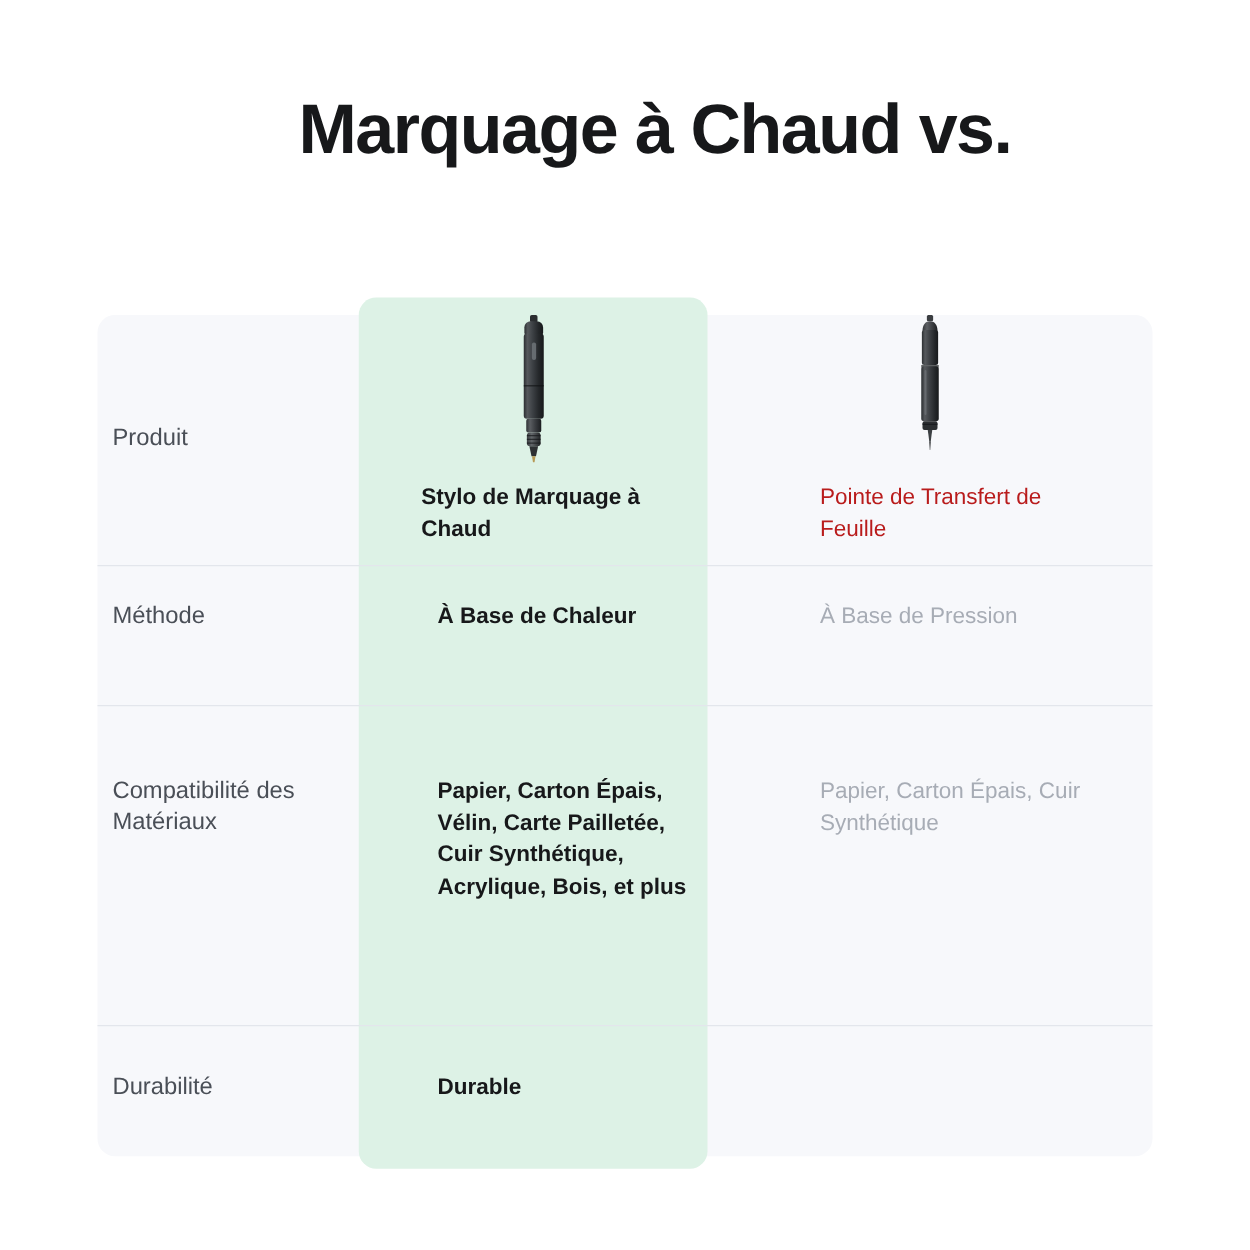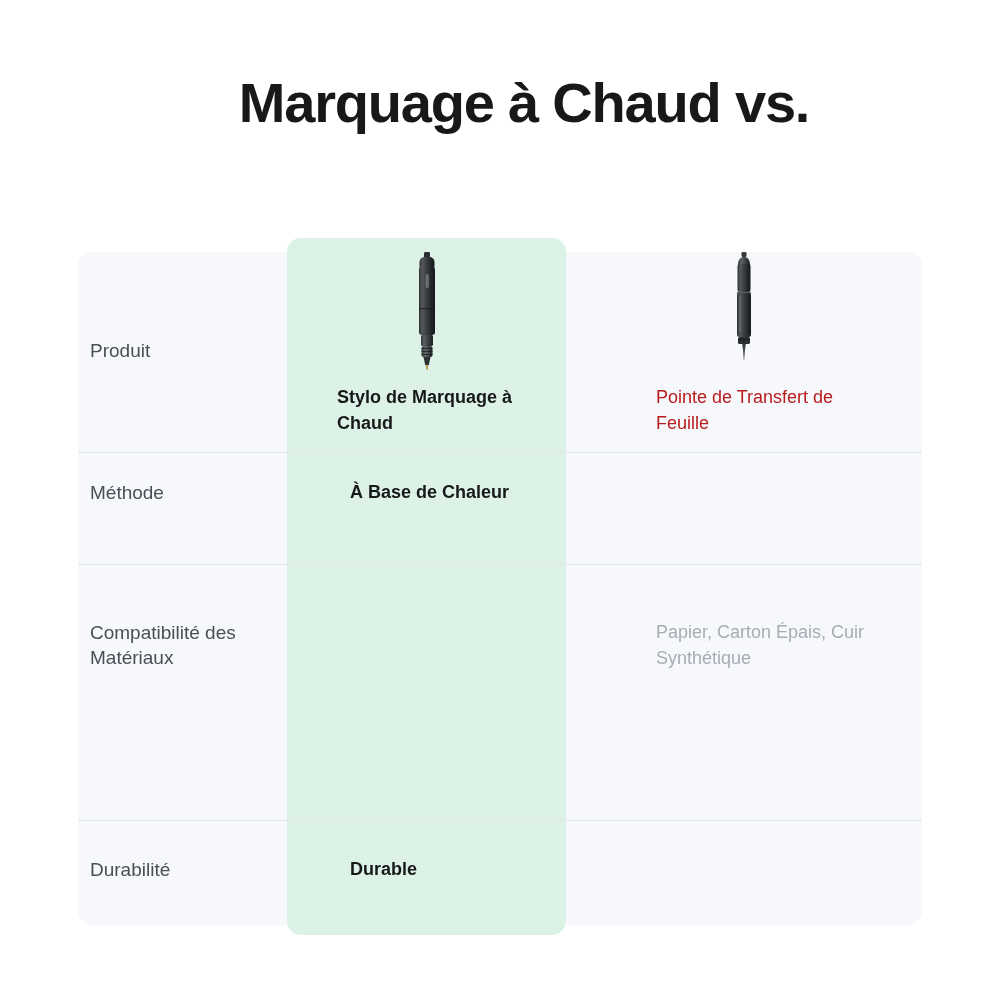--- a/index.html
+++ b/index.html
@@ -289,25 +289,27 @@
             </svg>
           </div>
           <div class="prod-caption">Pointe de Transfert de Feuille</div>
         </div>
       </div>
 
       <div class="row row-method">
         <div class="divider"></div>
         <div class="cell cell-label">Méthode</div>
         <div class="cell cell-a">À Base de Chaleur</div>
+        <div class="cell cell-b">À Base de Pression</div>
       </div>
 
       <div class="row row-materials">
         <div class="divider"></div>
         <div class="cell cell-label">Compatibilité des Matériaux</div>
+        <div class="cell cell-a">Papier, Carton Épais, Vélin, Carte Pailletée, Cuir Synthétique, Acrylique, Bois, et plus</div>
         <div class="cell cell-b">Papier, Carton Épais, Cuir Synthétique</div>
       </div>
 
       <div class="row row-durability">
         <div class="divider"></div>
         <div class="cell cell-label">Durabilité</div>
         <div class="cell cell-a">Durable</div>
       </div>
 
     </div>

